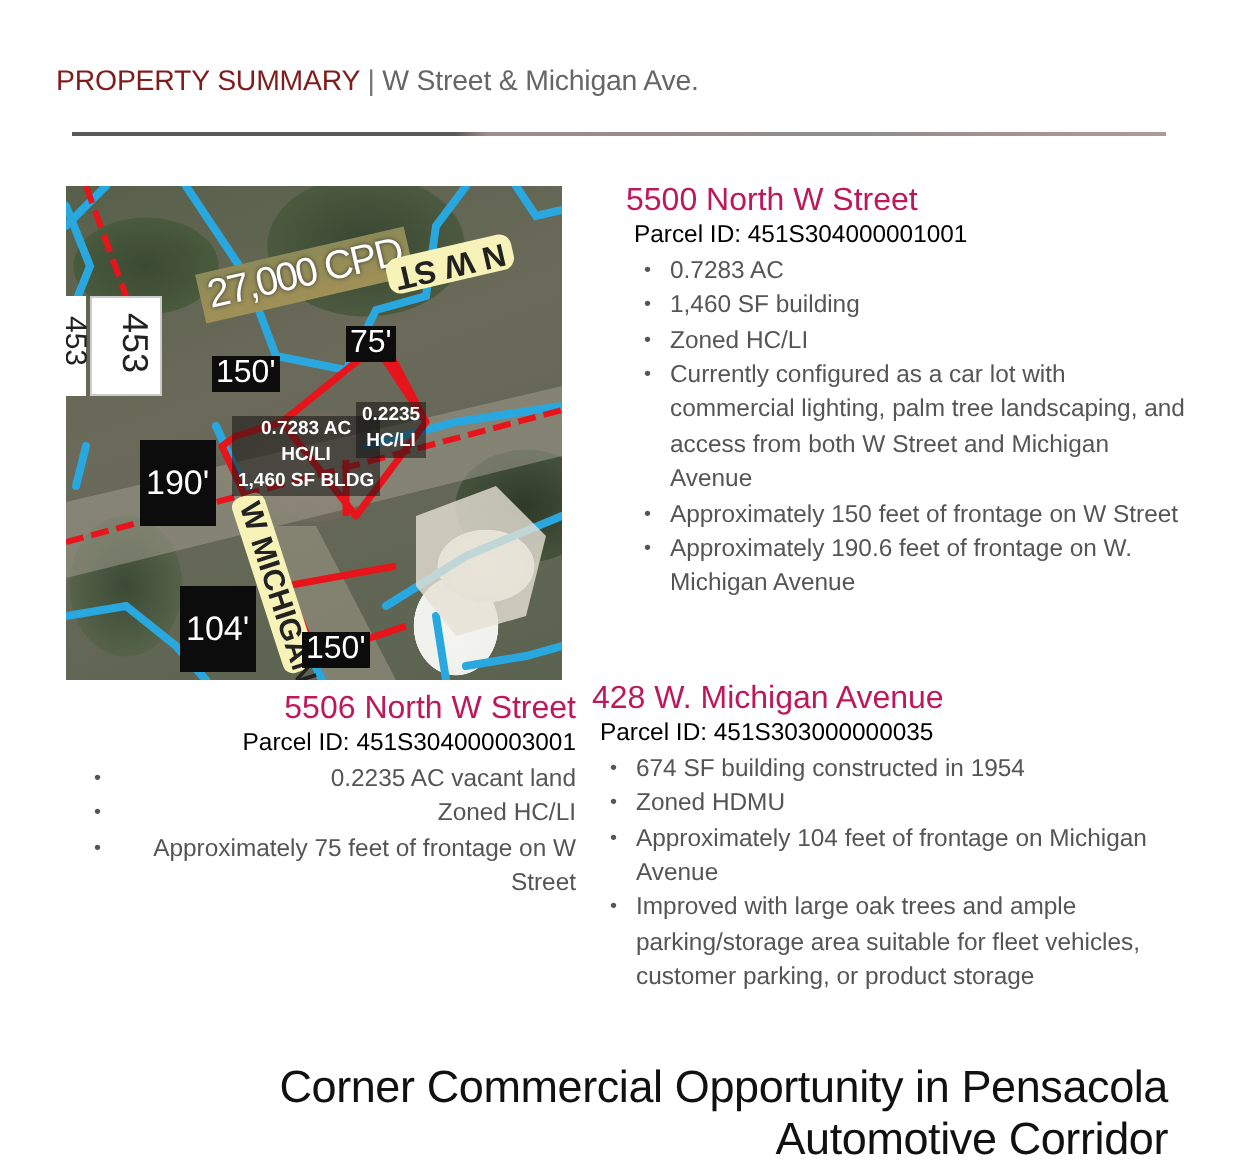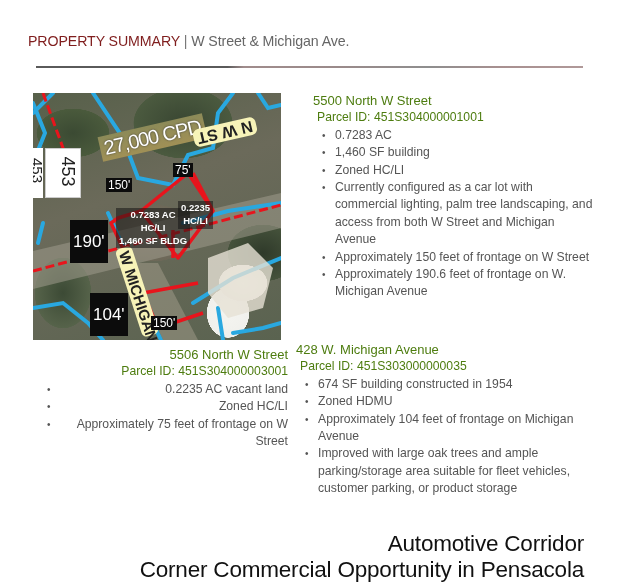--- a/index.html
+++ b/index.html
@@ -25,39 +25,39 @@
         radial-gradient(ellipse 40px 50px at 30px 200px, #3c4a35 0%, #56634a 70%, transparent 71%),
         radial-gradient(ellipse 60px 40px at 120px 140px, #7a7464 0%, #6d6858 70%, transparent 71%),
         linear-gradient(160deg, #57604a 0%, #6b6a5a 40%, #5a6350 100%);
     }
     .map svg { position: absolute; left: 0; top: 0; }
 
     .lbl { position: absolute; background: #0c0c0c; color: #fff; font-weight: bold; font-family: "Liberation Sans", sans-serif;
       white-space: nowrap; line-height: 1; padding: 1px 2px; }
     .lbl.plain { background: rgba(20,20,20,0.55); }
     .lbl.big { font-size: 17px; font-weight: normal; padding: 13px 3px; }
-    .lbl.med { font-size: 12px; font-weight: normal; }
+    .lbl.med { font-size: 16px; font-weight: normal; }
     .lbl.sm { font-size: 9.5px; text-align: center; line-height: 1.35; padding: 1px 3px; }
 
     .cpd { position: absolute; left: 66px; top: 32px; font-size: 20px; color: #fff; padding: 1px 4px;
       background: linear-gradient(to bottom, #8c8a58, #a09056); transform: rotate(-13deg); letter-spacing: -1px;
       text-shadow: 0 0 2px #333; white-space: nowrap; }
     .street-label { position: absolute; font-weight: bold; color: #222; background: #f7f3b8; padding: 0 4px;
       white-space: nowrap; font-family: "Liberation Sans", sans-serif; }
     .nwst { left: 160px; top: 30px; font-size: 16px; transform: rotate(167deg); border-radius: 6px; }
     .wmich { left: 58px; top: 190px; font-size: 15px; transform: rotate(72deg); width: 92px; border-radius: 5px; }
     .box453 { position: absolute; left: 12px; top: 55px; width: 36px; height: 50px; background: #fff; border: 1px solid #ccc; }
     .box453 span { position: absolute; left: 6px; top: 12px; font-size: 18px; color: #222; transform: rotate(90deg); font-weight: normal; }
     .box453b { position: absolute; left: -4px; top: 55px; width: 14px; height: 50px; background: #fff; }
     .box453b span { position: absolute; left: -4px; top: 14px; font-size: 15px; color: #222; transform: rotate(90deg); }
 
     
     .block { position: absolute; font-size: 12.2px; line-height: 17.4px; color: #555; }
-    .block .addr { color: #4d7c0f; font-size: 13px; }
-    .block .parcel { padding-left: 4px; color: #4d7c0f; }
+    .block .addr { color: #be185d; font-size: 16px; }
+    .block .parcel { padding-left: 4px; color: #000000; }
     .block ul { list-style: none; padding-left: 9px; }
     .block li { position: relative; padding-left: 13px; }
     .block li::before { content: "\2022"; position: absolute; left: 0; top: 0; font-size: 10px; color: #555; }
 
     .b1 { left: 313px; top: 92px; width: 280px; }
     .b2 { left: 38px; top: 346px; width: 250px; text-align: right; }
     .b3 { left: 296px; top: 341px; width: 282px; }
 
     .footer { position: absolute; right: 34px; top: 531px; text-align: right; font-size: 22.5px; color: #111; line-height: 26px; letter-spacing: -0.2px; }
   </style>
@@ -166,15 +166,15 @@
   <div class="parcel">Parcel ID: 451S303000000035</div>
   <ul>
     <li>674 SF building constructed in 1954</li>
     <li>Zoned HDMU</li>
     <li>Approximately 104 feet of frontage on Michigan Avenue</li>
     <li>Improved with large oak trees and ample parking/storage area suitable for fleet vehicles, customer parking, or product storage</li>
   </ul>
 </div>
 
 <div class="footer">
+  <div>Corner Commercial Opportunity in Pensacola</div>
   <div>Automotive Corridor</div>
-  <div>Corner Commercial Opportunity in Pensacola</div>
 </div>
 
 </body></html>

